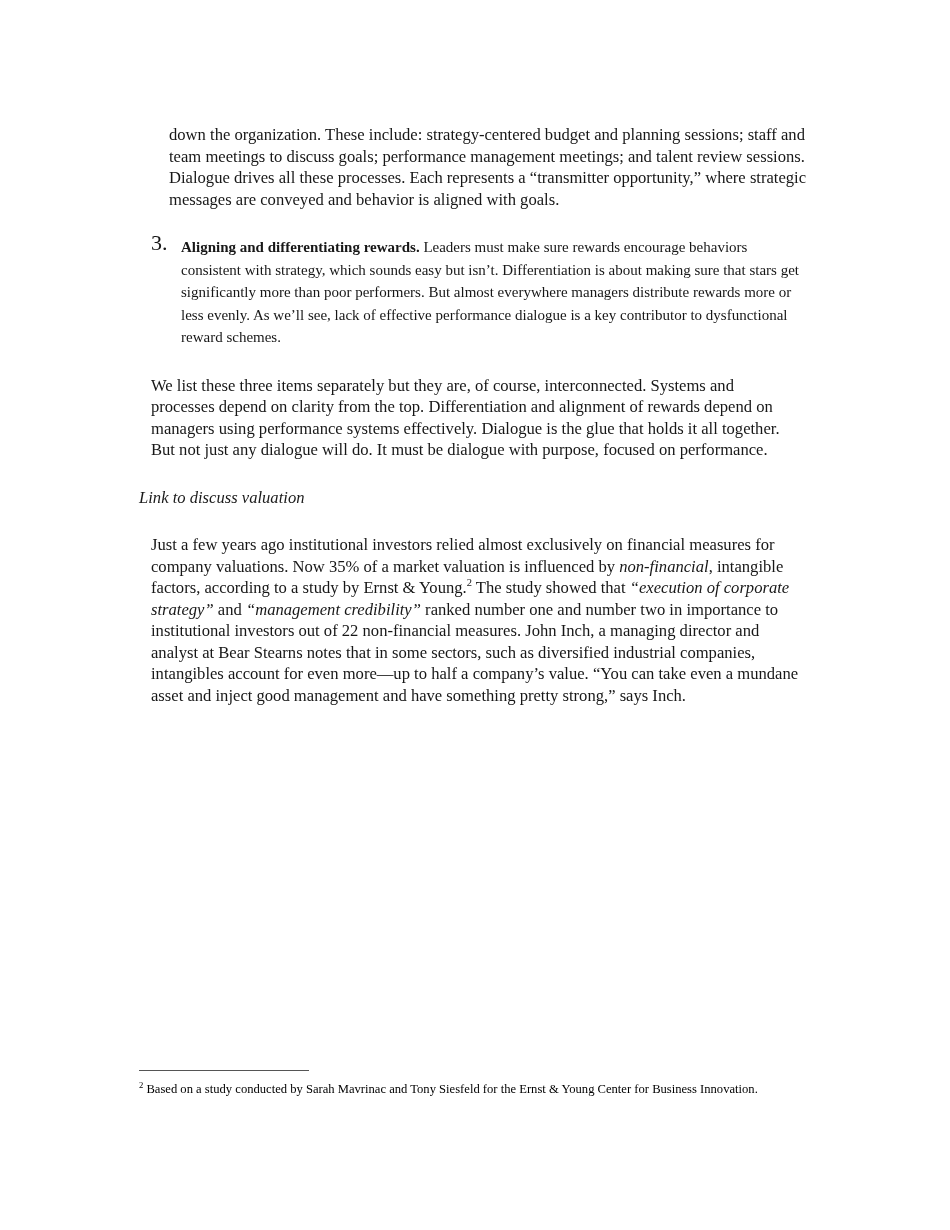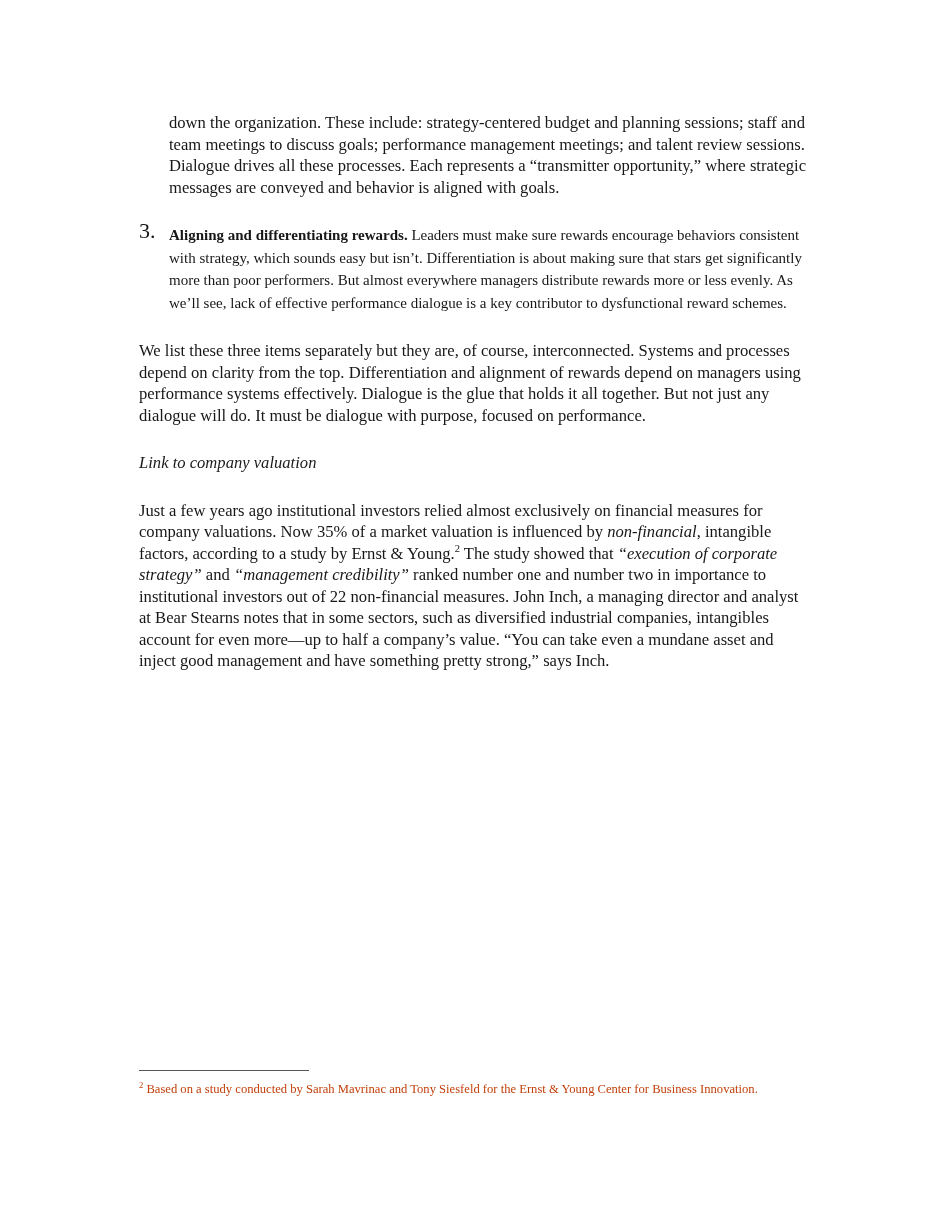--- a/index.html
+++ b/index.html
@@ -20,21 +20,21 @@
   }
 
   .content {
     position: absolute;
     left: 139px;
     top: 112px;
     width: 672px;
   }
 
   p, .list-item {
-    margin: 0;
+    margin: 12px;
     font-size: 16.6px;
     line-height: 21.5px;
     color: #171717;
     text-align: left;
   }
 
   
   .cont-para {
     margin-left: 30px;
     width: 642px;
@@ -98,21 +98,21 @@
   }
   .footnote-rule {
     width: 170px;
     height: 0;
     border-top: 1.3px solid #555555;
     margin: 0 0 9px 0;
   }
   .footnote-text {
     font-size: 12.6px;
     line-height: 18px;
-    color: #c2410c;
+    color: #000000;
     width: 640px;
   }
   .fn-num {
     font-size: 8.6px;
     vertical-align: super;
     line-height: 0;
   }
 </style>
 </head>
 <body>
@@ -124,21 +124,21 @@
     <p class="cont-para">down the organization.  These include: strategy-centered budget and planning sessions; staff and team meetings to discuss goals; performance management meetings; and talent review sessions.  Dialogue drives all these processes.  Each represents a “transmitter opportunity,” where strategic messages are conveyed and behavior is aligned with goals.</p>
 
     <div class="list-item">
       <span class="list-marker">3.</span>
       <span class="list-body"><span class="lead-bold">Aligning and differentiating rewards.</span><span>  Leaders must make sure rewards encourage behaviors consistent with strategy, which sounds easy but isn’t.  Differentiation is about making sure that stars get significantly more than poor performers.  But almost everywhere managers distribute rewards more or less evenly.  As we’ll see, lack of effective performance dialogue is a key contributor to dysfunctional reward schemes.</span></span>
     </div>
 
     <p class="body-para">We list these three items separately but they are, of course, interconnected.  Systems and processes depend on clarity from the top.  Differentiation and alignment of rewards depend on managers using performance systems effectively.  Dialogue is the glue that holds it all together.  But not just any dialogue will do.  It must be dialogue with purpose, focused on performance.</p>
 
     <div class="sub-section">
-      <div class="subhead">Link to company valuation</div>
+      <div class="subhead">Link to discuss valuation</div>
     </div>
 
     <p class="body-para"><span>Just a few years ago institutional investors relied almost exclusively on financial measures for company valuations. Now 35% of a market valuation is influenced by </span><span class="ital">non-financial</span><span>, intangible factors, according to a study by Ernst &amp; Young.</span><span class="fn-ref">2</span><span>  The study showed that </span><span class="ital">“execution of corporate strategy”</span><span> and </span><span class="ital">“management credibility”</span><span> ranked number one and number two in importance to institutional investors out of 22 non-financial measures. John Inch, a managing director and analyst at Bear Stearns notes that in some sectors, such as diversified industrial companies, intangibles account for even more—up to half a company’s value.  “You can take even a mundane asset and inject good management and have something pretty strong,” says Inch.</span></p>
 
   </div>
 
   <div class="footnote-area">
     <div class="footnote-rule"></div>
     <div class="footnote-text"><span class="fn-num">2</span><span> Based on a study conducted by Sarah Mavrinac and Tony Siesfeld for the Ernst &amp; Young Center for Business Innovation.</span></div>
   </div>

